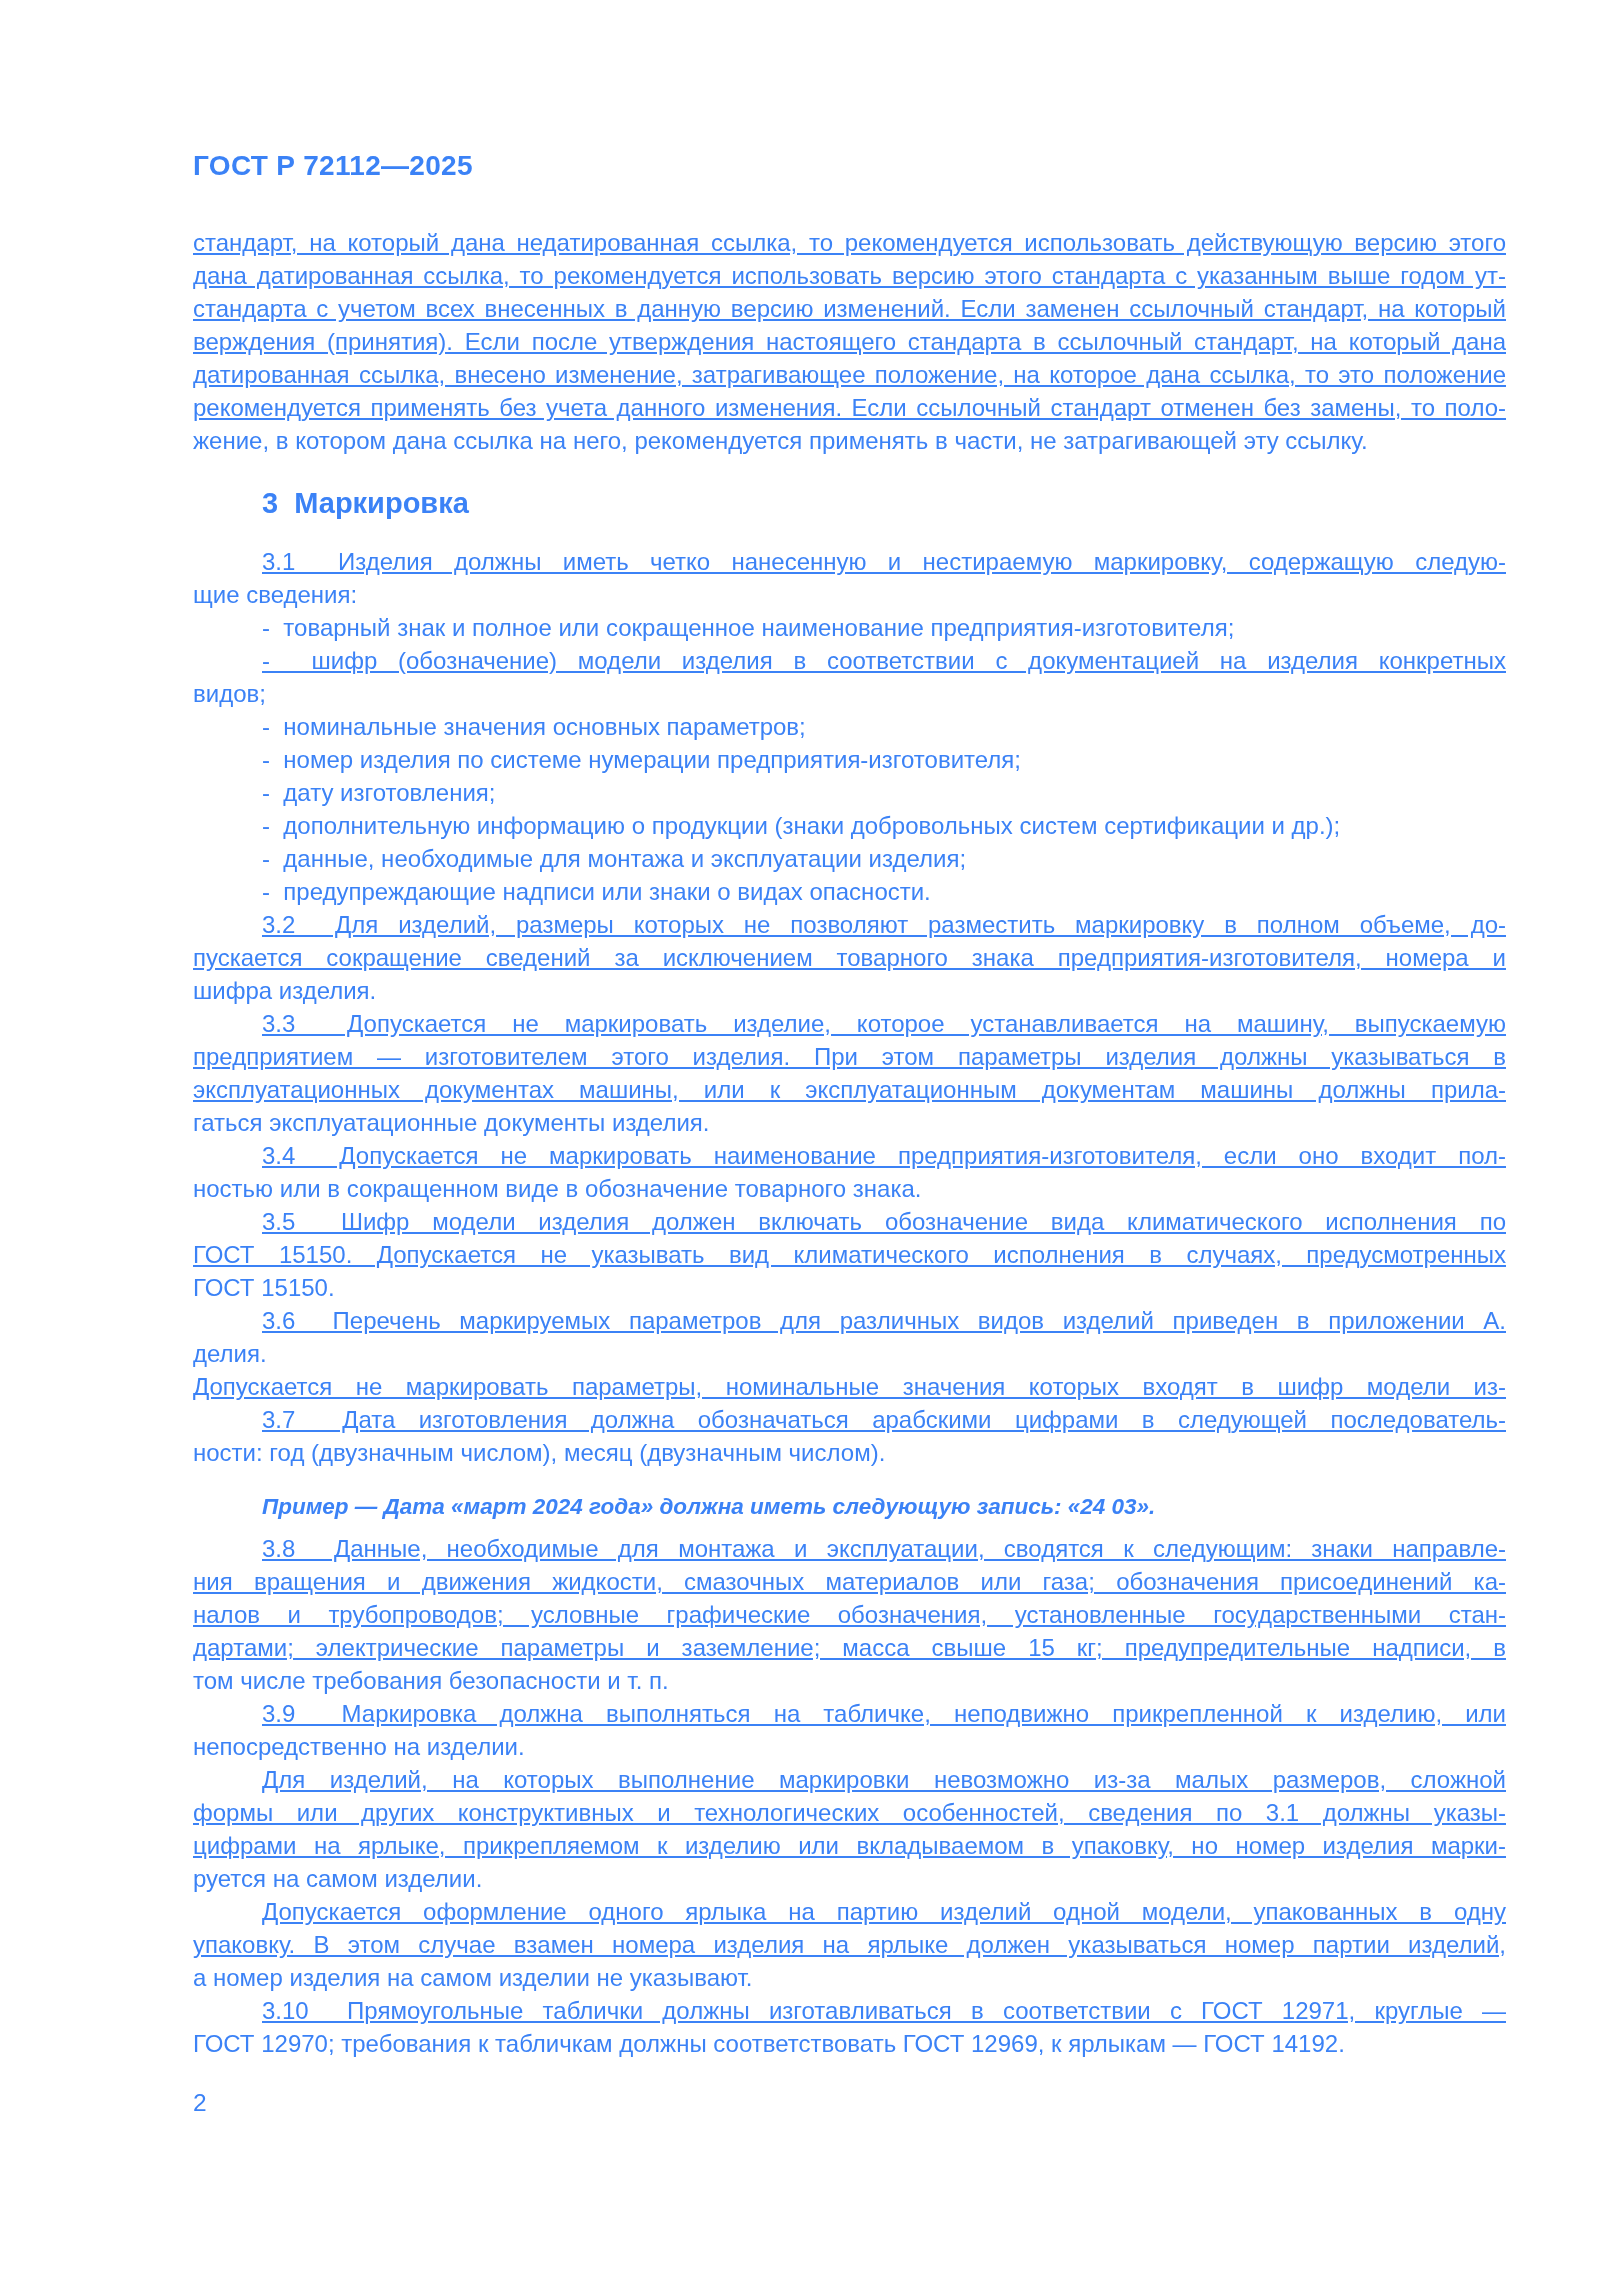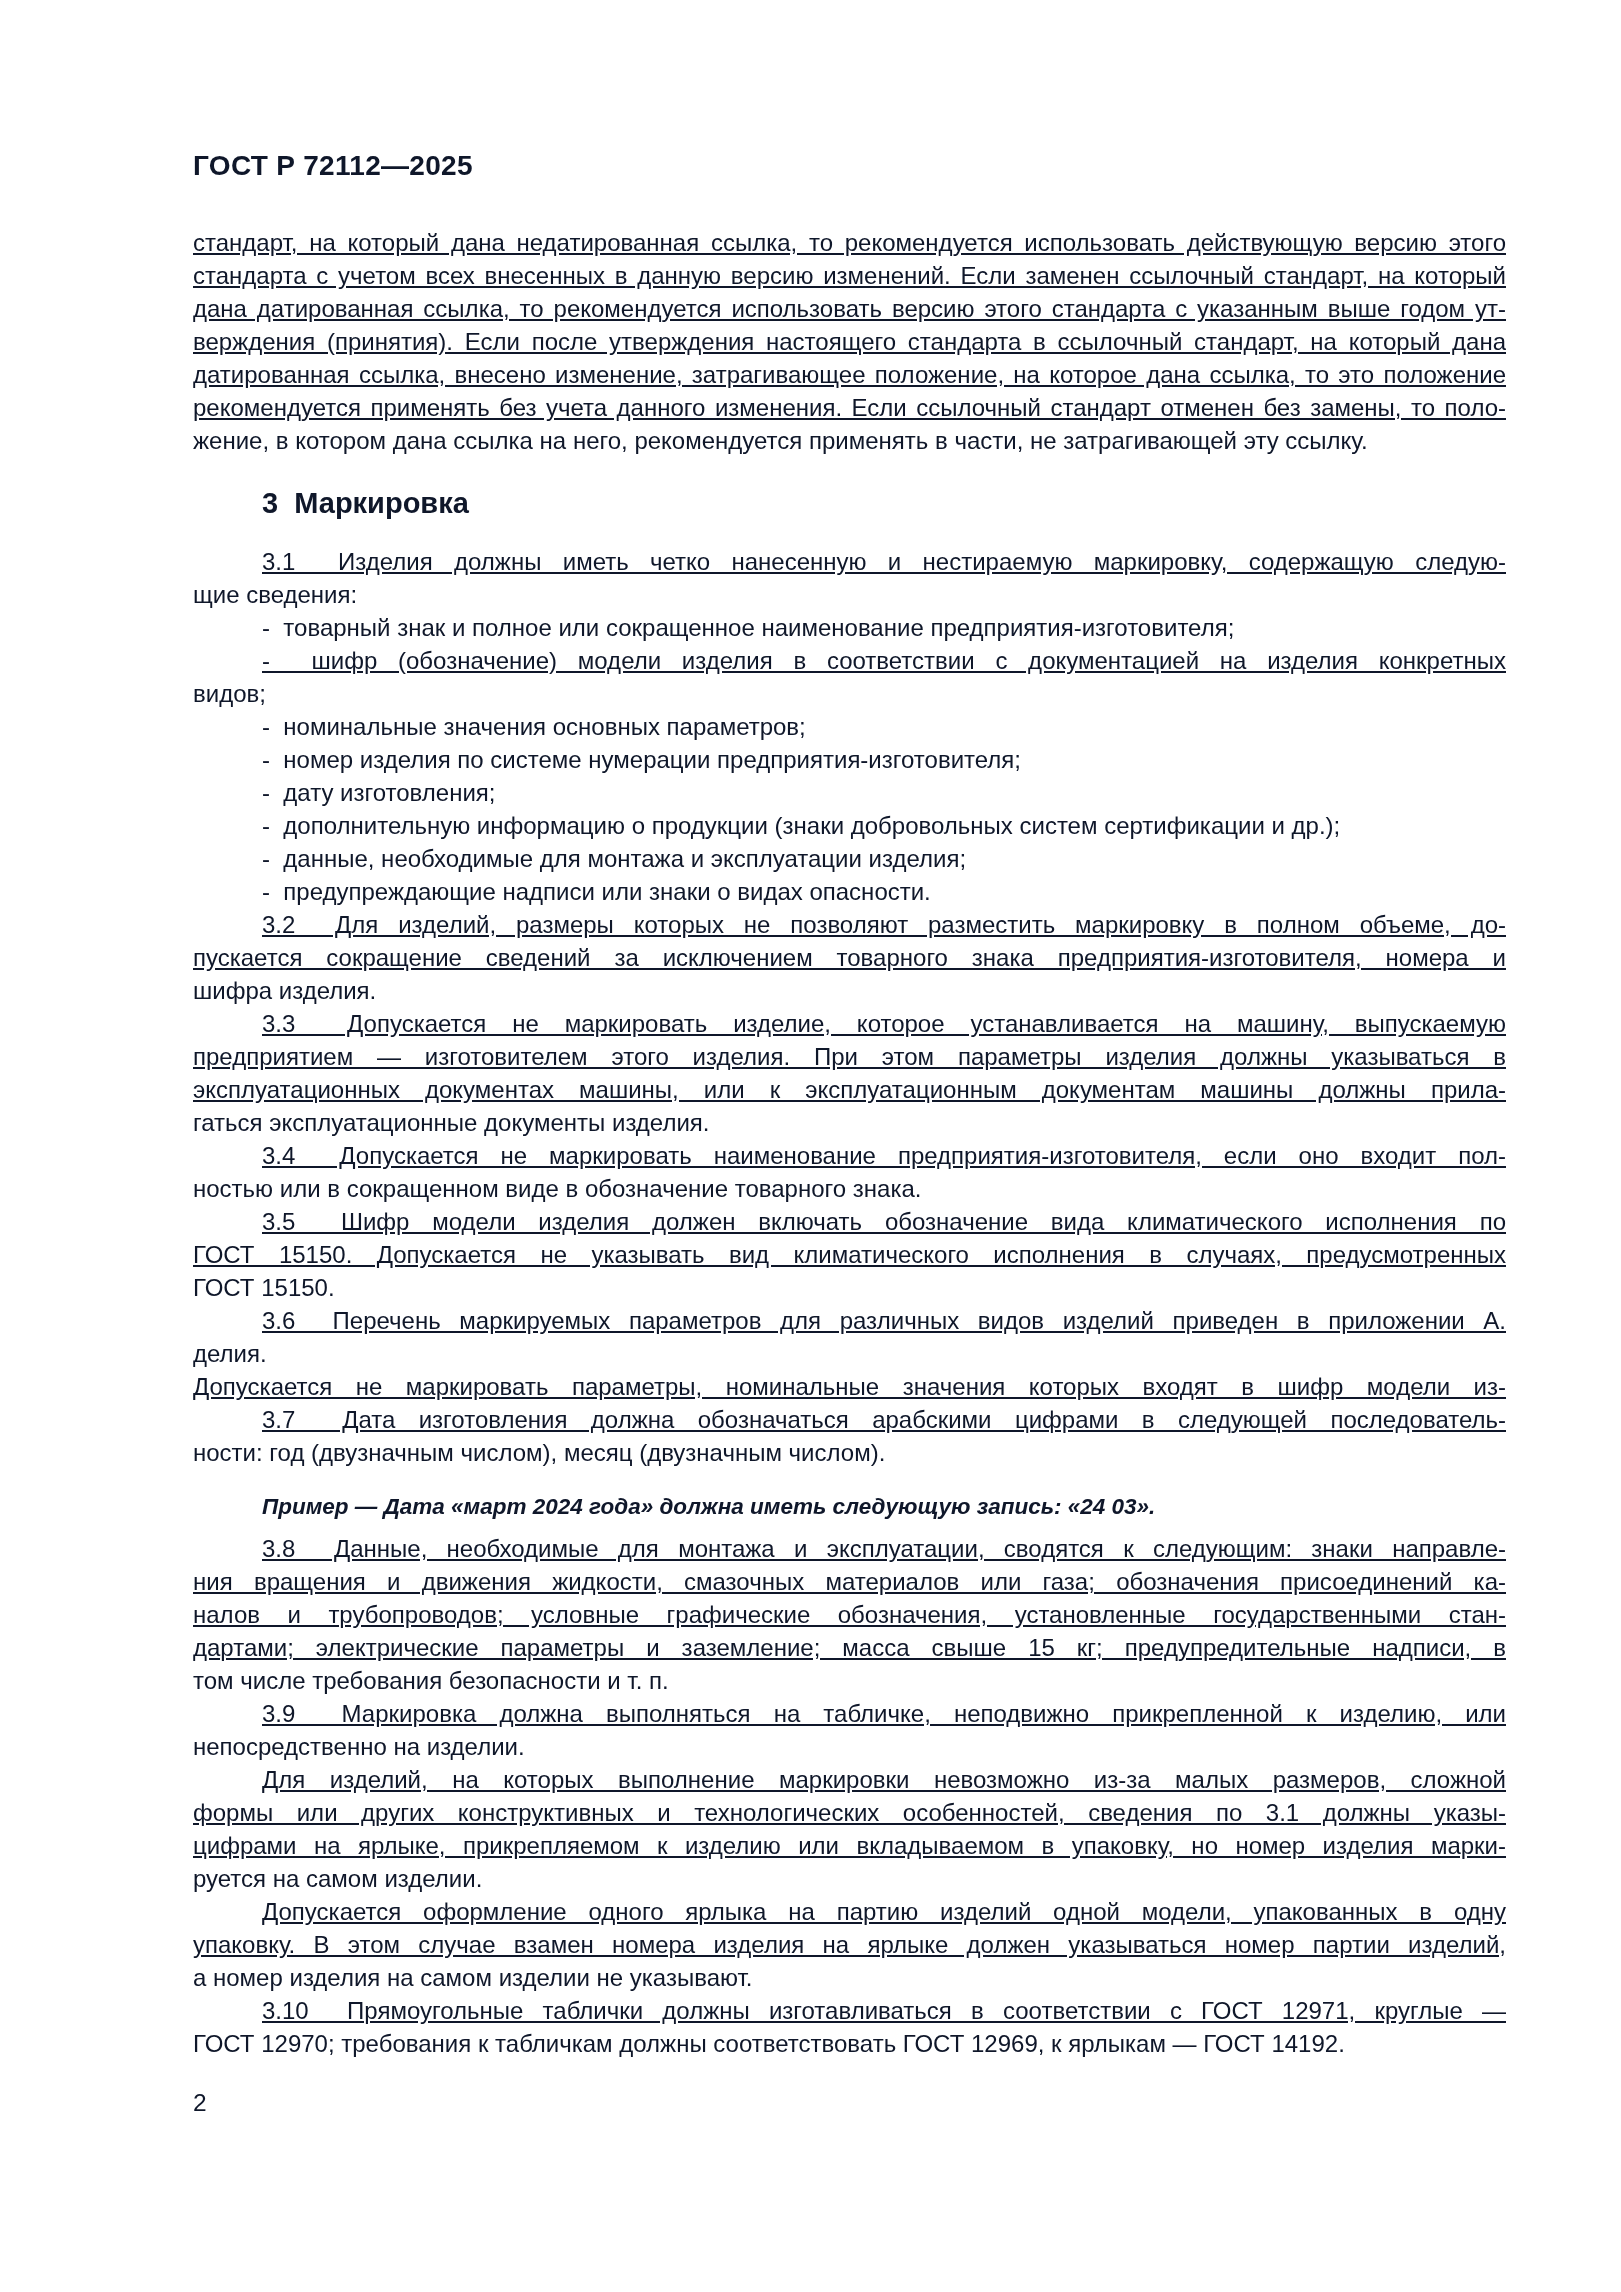--- a/index.html
+++ b/index.html
@@ -5,21 +5,21 @@
   html, body {
     margin: 0;
     padding: 0;
     background: #ffffff;
   }
   .page {
     position: relative;
     width: 1621px;
     height: 2293px;
     background: #ffffff;
-    color: #0f172a;
+    color: #3b82f6;
     font-family: "Liberation Sans", "DejaVu Sans", sans-serif;
     box-sizing: border-box;
     padding: 149px 115px 0 193px;
     overflow: hidden;
   }
   .doc-designation {
     font-size: 28px;
     font-weight: bold;
     line-height: 33px;
     letter-spacing: 0.3px;
@@ -78,22 +78,22 @@
 <body>
 
 <div class="page">
   <header>
     <div class="doc-designation">ГОСТ Р 72112—2025</div>
   </header>
 
   <main class="body-text">
       <div class="block paragraph">
         <div class="line j">стандарт, на который дана недатированная ссылка, то рекомендуется использовать действующую версию этого</div>
+        <div class="line j">дана датированная ссылка, то рекомендуется использовать версию этого стандарта с указанным выше годом ут-</div>
         <div class="line j">стандарта с учетом всех внесенных в данную версию изменений. Если заменен ссылочный стандарт, на который</div>
-        <div class="line j">дана датированная ссылка, то рекомендуется использовать версию этого стандарта с указанным выше годом ут-</div>
         <div class="line j">верждения (принятия). Если после утверждения настоящего стандарта в ссылочный стандарт, на который дана</div>
         <div class="line j">датированная ссылка, внесено изменение, затрагивающее положение, на которое дана ссылка, то это положение</div>
         <div class="line j">рекомендуется применять без учета данного изменения. Если ссылочный стандарт отменен без замены, то поло-</div>
         <div class="line">жение, в котором дана ссылка на него, рекомендуется применять в части, не затрагивающей эту ссылку.</div>
       </div>
       <div class="block heading">
         <div class="line ind">3&nbsp;&nbsp;Маркировка</div>
       </div>
       <div class="block paragraph">
         <div class="line j ind">3.1&nbsp; Изделия должны иметь четко нанесенную и нестираемую маркировку, содержащую следую-</div>

